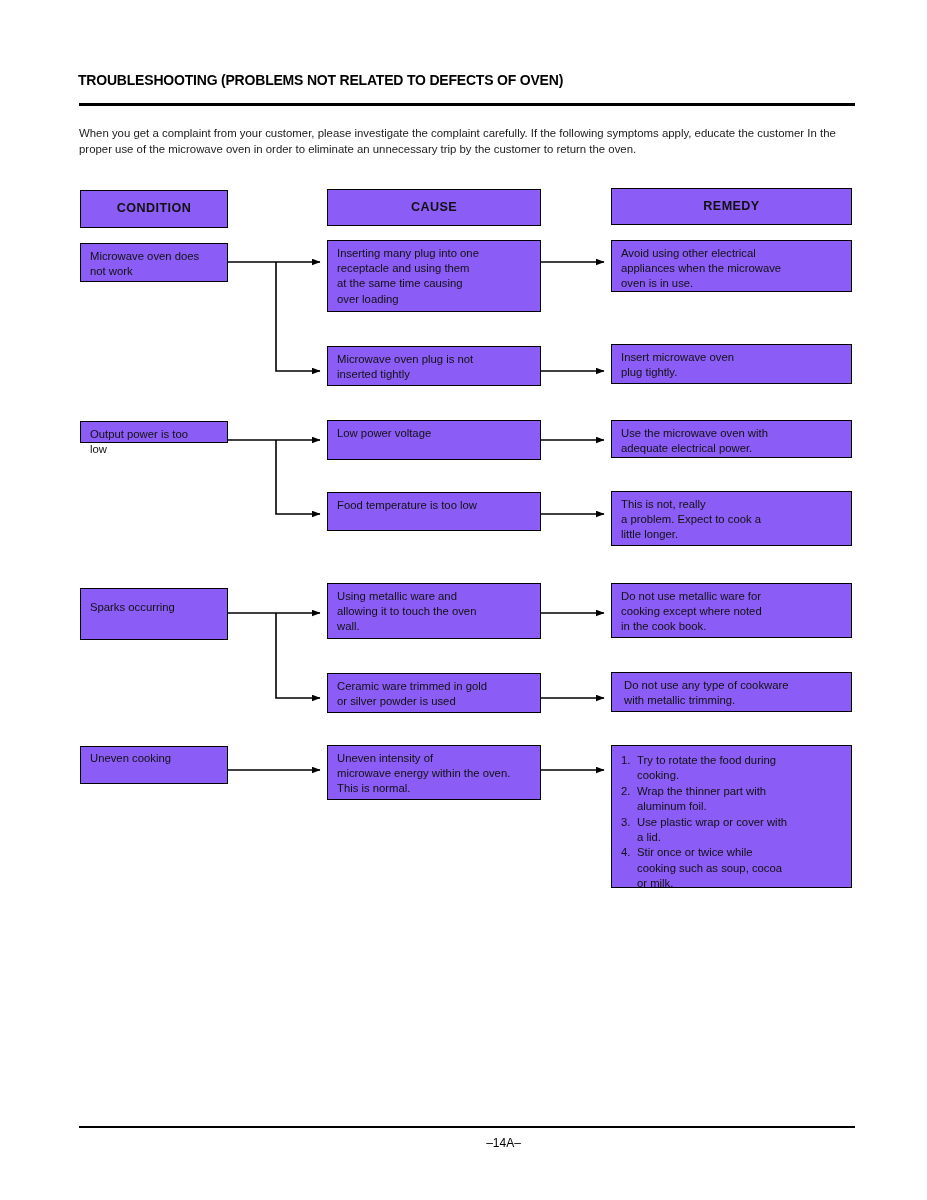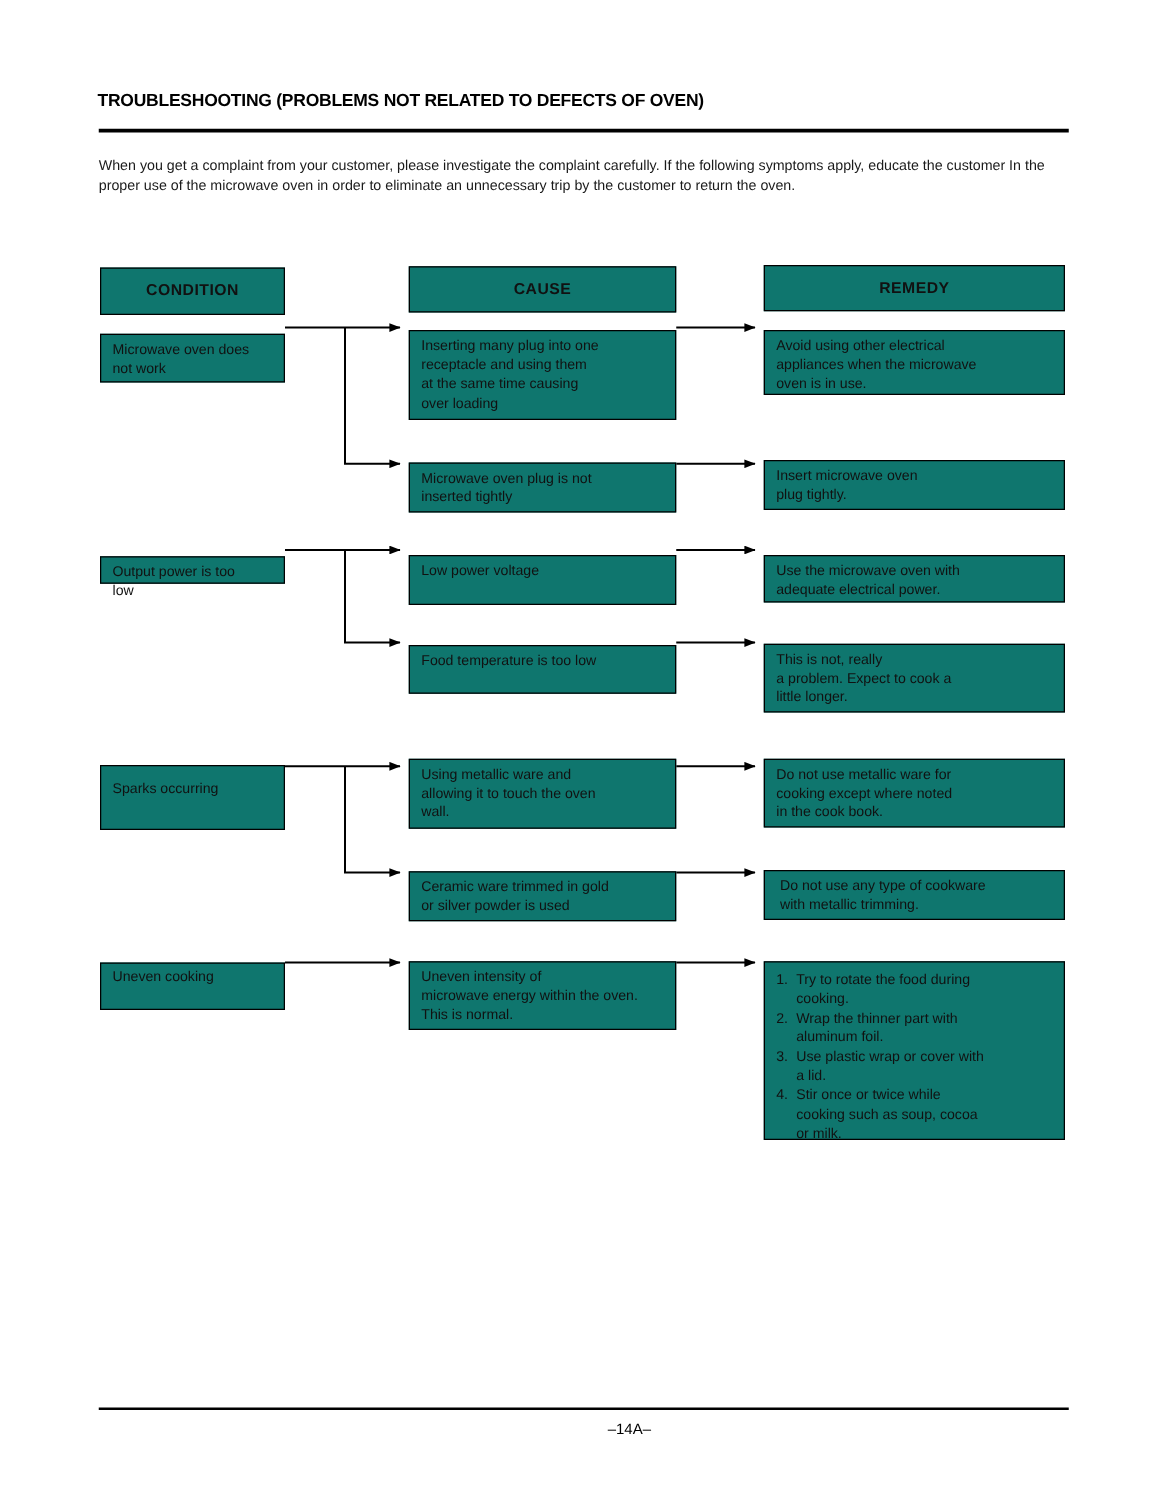--- a/index.html
+++ b/index.html
@@ -66,26 +66,25 @@
     top: 0;
     width: 927px;
     height: 1200px;
     pointer-events: none;
   }
 
   .box {
     position: absolute;
     box-sizing: border-box;
     border: 1.6px solid #000;
-    background: #0f766e;
+    background: #8b5cf6;
     padding: 5px 8px 4px 9px;
     font-size: 11.3px;
     line-height: 15.2px;
     color: #111;
-    margin-top: 24px;
   }
   .box.hdr {
     font-weight: bold;
     font-size: 12.6px;
     letter-spacing: 0.4px;
     text-align: center;
     display: flex;
     align-items: center;
     justify-content: center;
     padding: 0;

